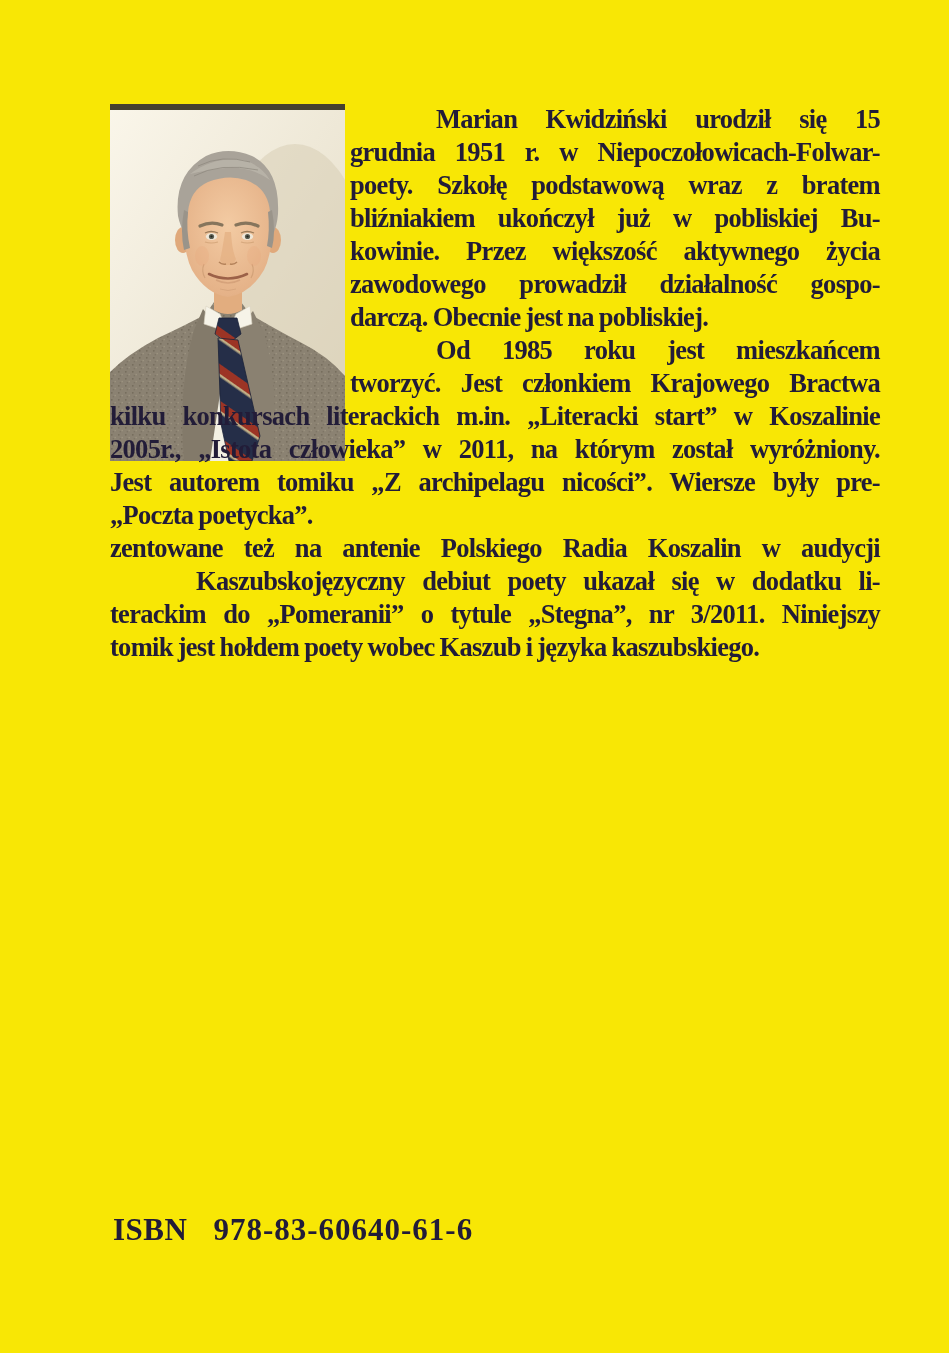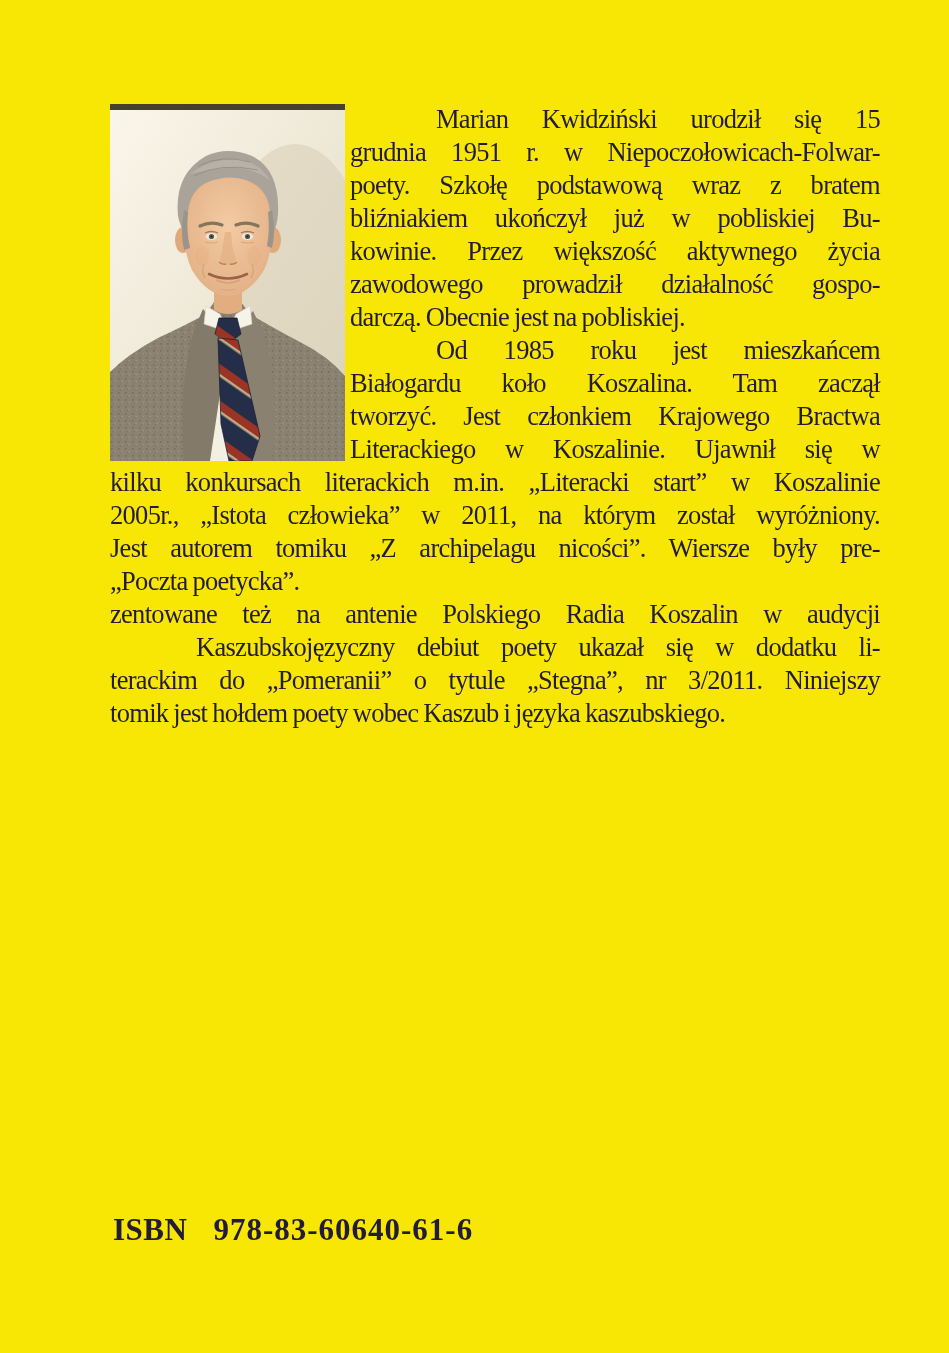--- a/index.html
+++ b/index.html
@@ -16,21 +16,21 @@
     position: absolute;
     left: 110px; top: 104px;
     width: 235px; height: 357px;
   }
   .photo svg { display: block; width: 100%; height: 100%; }
 
   .bio {
     position: absolute;
     left: 110px; top: 103px;
     width: 770px;
-    font-weight: normal;
+    font-weight: bold;
     font-size: 26.5px;
     line-height: 33px;
     letter-spacing: -0.7px;
     word-spacing: -1px;
     color: #221C38;
   }
   .bio-line { text-align: justify; text-align-last: justify; }
   .bio-line.last   { text-align-last: left; }
   .bio-line.indent { text-indent: 86px; }
   .bio-line.beside { margin-left: 240px; }
@@ -135,23 +135,21 @@
 
   <div class="bio" style="color: rgb(34, 28, 56);">
       <div class="bio-line indent beside">Marian Kwidziński urodził się 15</div>
       <div class="bio-line beside">grudnia 1951 r. w Niepoczołowicach-Folwar-</div>
       <div class="bio-line beside">poety. Szkołę podstawową wraz z bratem</div>
       <div class="bio-line beside">bliźniakiem ukończył już w pobliskiej Bu-</div>
       <div class="bio-line beside">kowinie. Przez większość aktywnego życia</div>
       <div class="bio-line beside">zawodowego prowadził działalność gospo-</div>
       <div class="bio-line beside last">darczą. Obecnie jest na pobliskiej.</div>
       <div class="bio-line indent beside">Od 1985 roku jest mieszkańcem</div>
-      <div class="bio-line beside">Białogardu koło Koszalina. Tam zaczął</div>
       <div class="bio-line beside">tworzyć. Jest członkiem Krajowego Bractwa</div>
-      <div class="bio-line beside">Literackiego w Koszalinie. Ujawnił się w</div>
       <div class="bio-line">kilku konkursach literackich m.in. „Literacki start” w Koszalinie</div>
       <div class="bio-line">2005r., „Istota człowieka” w 2011, na którym został wyróżniony.</div>
       <div class="bio-line">Jest autorem tomiku „Z archipelagu nicości”. Wiersze były pre-</div>
       <div class="bio-line last">„Poczta poetycka”.</div>
       <div class="bio-line">zentowane też na antenie Polskiego Radia Koszalin w audycji</div>
       <div class="bio-line indent">Kaszubskojęzyczny debiut poety ukazał się w dodatku li-</div>
       <div class="bio-line">terackim do „Pomeranii” o tytule „Stegna”, nr 3/2011. Niniejszy</div>
       <div class="bio-line last">tomik jest hołdem poety wobec Kaszub i języka kaszubskiego.</div>
     </div>
 

